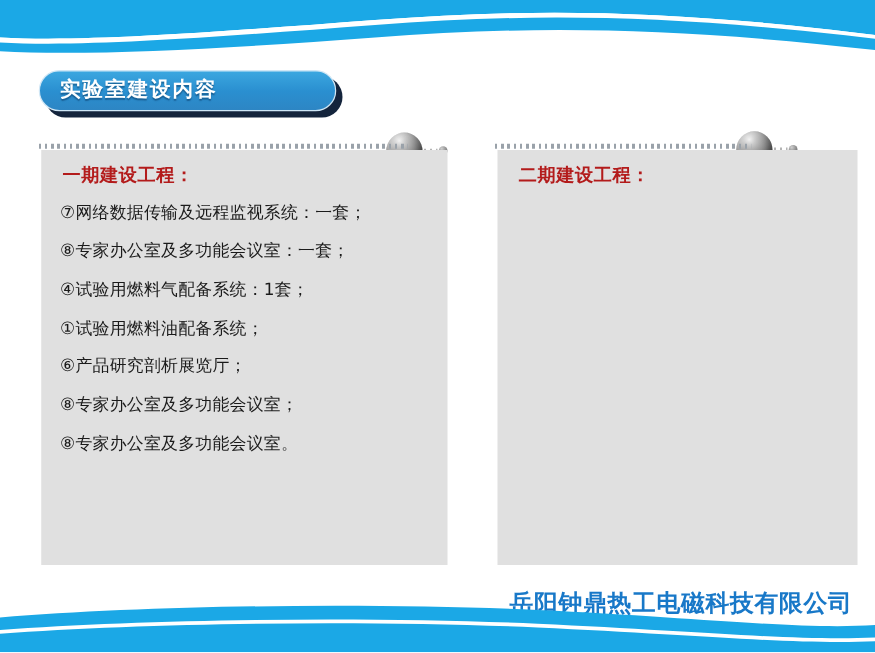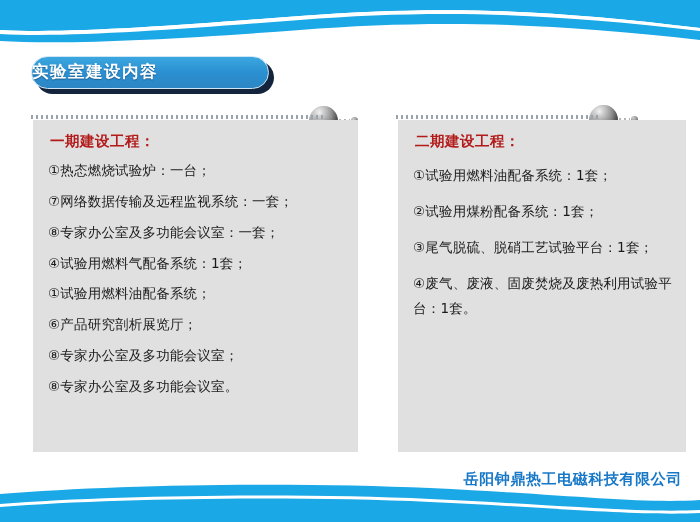--- a/index.html
+++ b/index.html
@@ -70,20 +70,21 @@
     border: 1.5px solid #cfe6f5;
     box-sizing: border-box;
     display: flex;
     align-items: center;
   }
   .title-text {
     color: #ffffff;
     font-size: 16.5px;
     font-weight: bold;
     letter-spacing: 1.5px;
+    padding-left: 16px;
     line-height: 1;
     text-shadow: 0 1px 1px rgba(0,40,80,.45);
     white-space: nowrap;
   }
 
   
   .panel {
     position: absolute;
     background: #e0e0e0;
     box-sizing: border-box;
@@ -163,21 +164,21 @@
   }
   .panel.left .item:last-child { margin-bottom: 12px; }
   .panel.right .item:last-child { margin-bottom: 0; }
 
   
   .footer {
     position: absolute;
     right: 18px;
     top: 470px;
     color: #1878c8;
-    font-size: 15px;
+    font-size: 19px;
     font-weight: bold;
     letter-spacing: .6px;
     white-space: nowrap;
   }
 </style>
 </head>
 <body>
 
 <div id="slide">
 
@@ -201,40 +202,33 @@
   <div class="sphere-dot d-left"></div>
 
   <div class="sphere-trail t-right-a"></div>
   <div class="sphere s-right"></div>
   <div class="sphere-dot d-right"></div>
 
   <div class="panel left">
     <div class="panel-dots"></div>
     <div class="panel-heading">一期建设工程：</div>
     <ul class="item-list">
-      <li class="item">①热态燃烧试验炉：一台；</li>
       <li class="item">⑦网络数据传输及远程监视系统：一套；</li>
       <li class="item">⑧专家办公室及多功能会议室：一套；</li>
       <li class="item">④试验用燃料气配备系统：1套；</li>
       <li class="item">①试验用燃料油配备系统；</li>
       <li class="item">⑥产品研究剖析展览厅；</li>
       <li class="item">⑧专家办公室及多功能会议室；</li>
       <li class="item">⑧专家办公室及多功能会议室。</li>
     </ul>
   </div>
 
   <div class="panel right">
     <div class="panel-dots"></div>
     <div class="panel-heading">二期建设工程：</div>
-    <ul class="item-list">
-      <li class="item">①试验用燃料油配备系统：1套；</li>
-      <li class="item">②试验用煤粉配备系统：1套；</li>
-      <li class="item">③尾气脱硫、脱硝工艺试验平台：1套；</li>
-      <li class="item">④废气、废液、固废焚烧及废热利用试验平台：1套。</li>
-    </ul>
   </div>
 
   <div class="footer">岳阳钟鼎热工电磁科技有限公司</div>
 
   <div class="wave-bottom">
     <svg width="700" height="40" viewBox="0 0 700 40" xmlns="http://www.w3.org/2000/svg">
       <path d="M0,12 C120,2 300,0 430,6 C560,12 640,22 700,18 L700,40 L0,40 Z" fill="#1ba8e6"></path>
       <path d="M0,22 C120,13 300,11 430,17 C560,23 640,31 700,28 L700,31 C640,34 560,26 430,20 C300,14 120,16 0,25 Z" fill="#ffffff"></path>
     </svg>
   </div>

